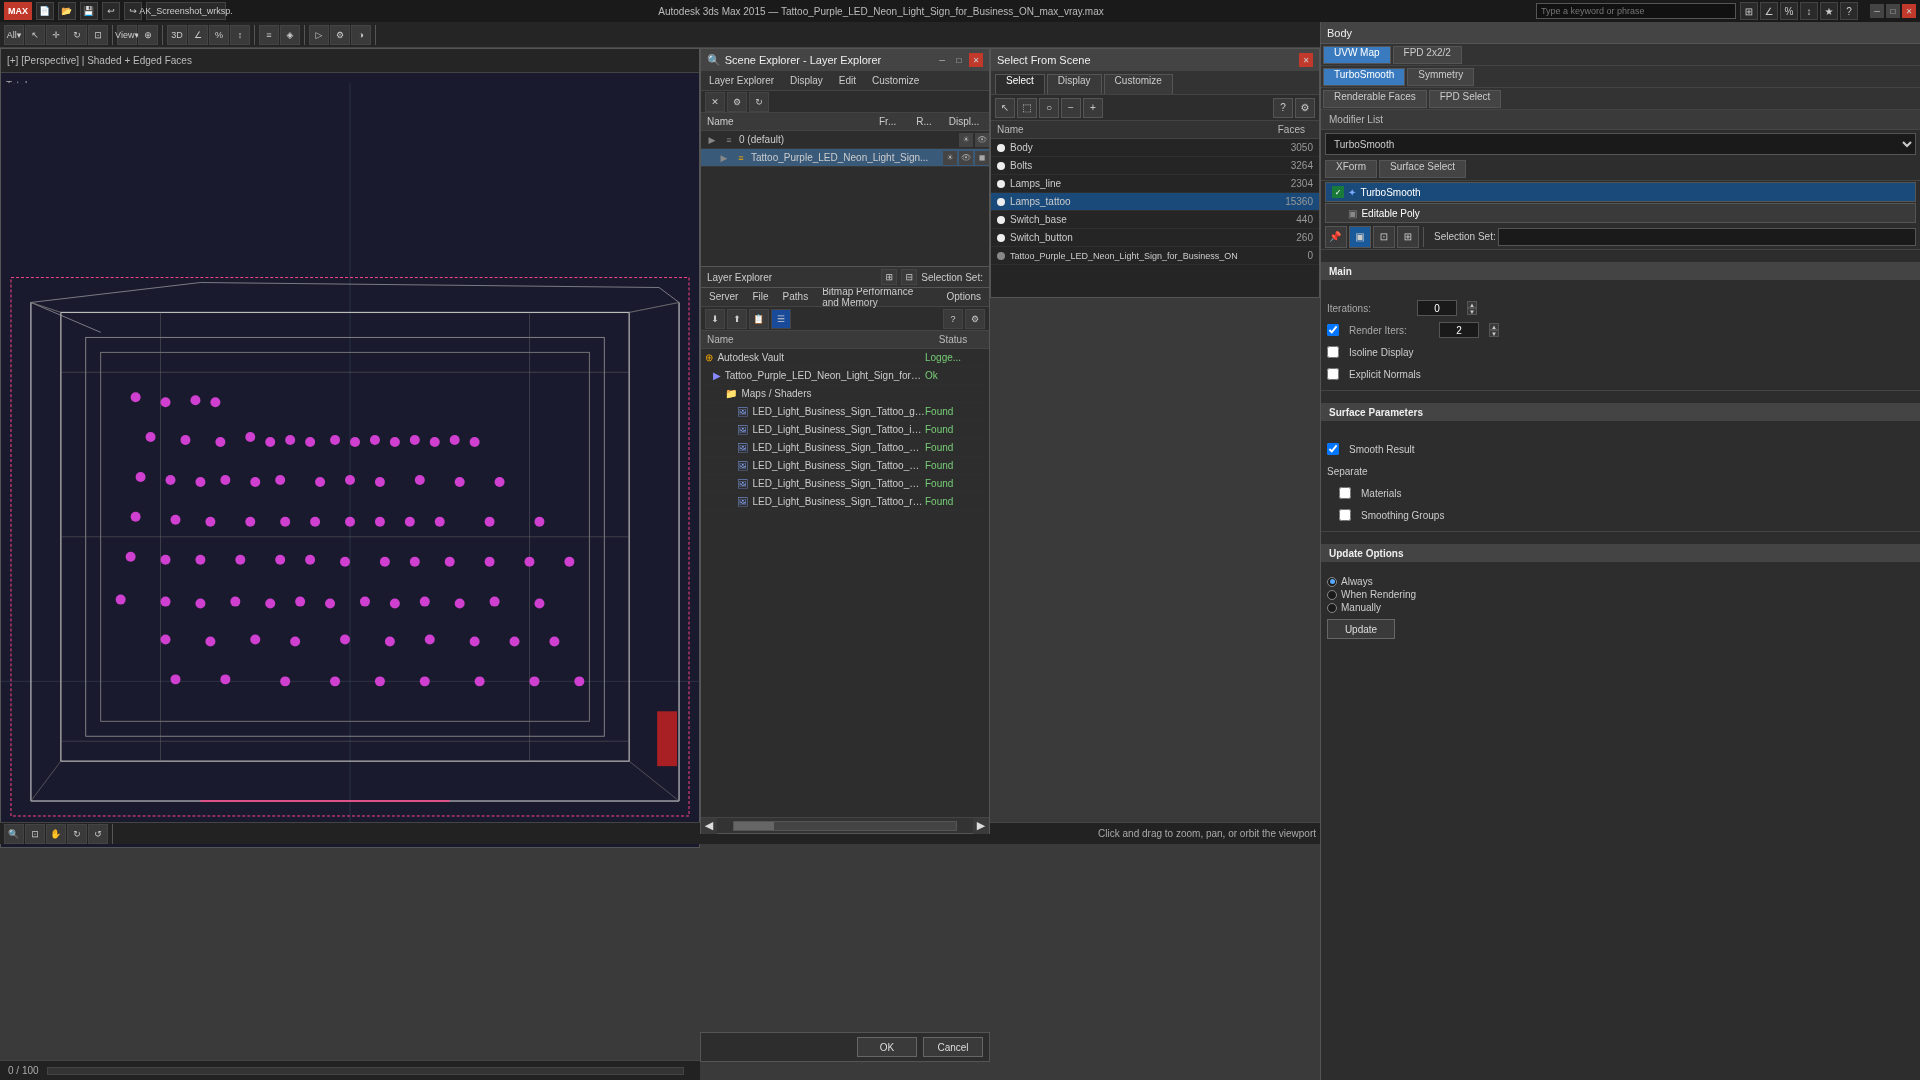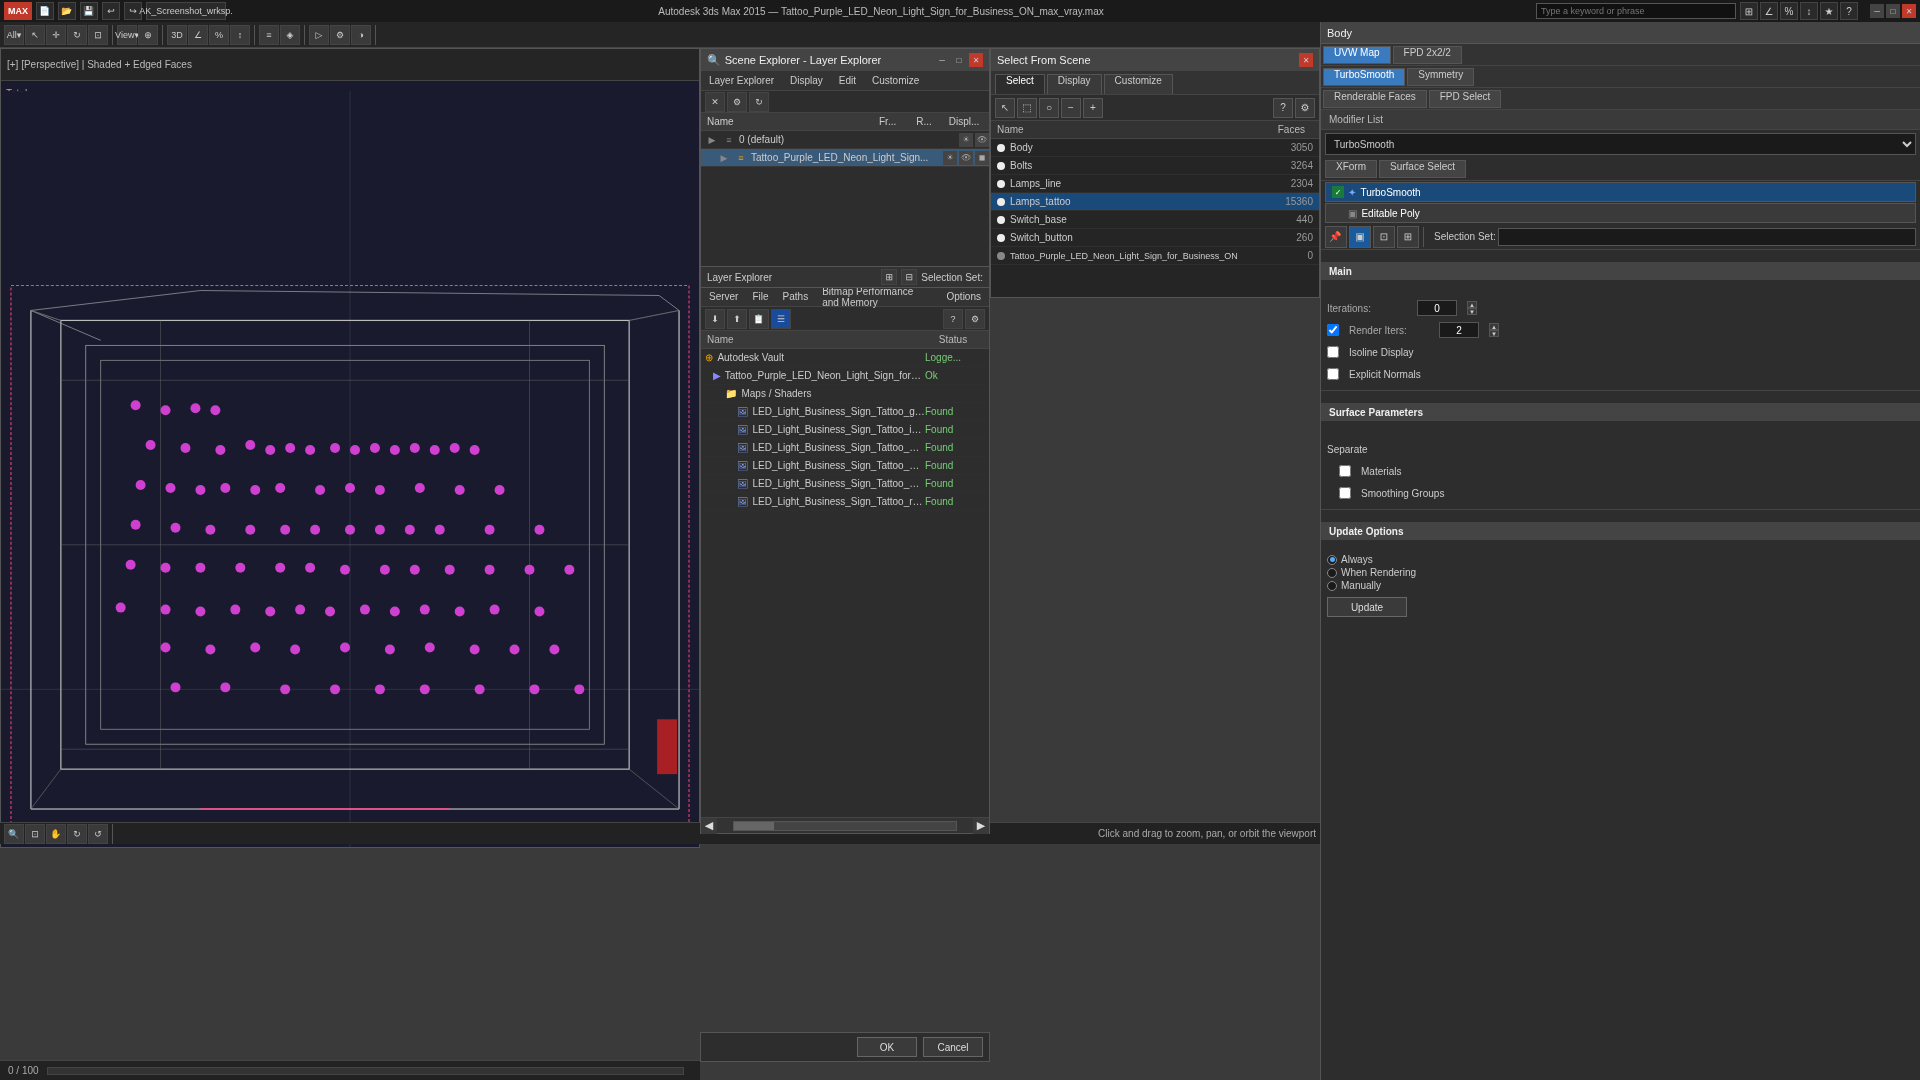--- a/index.html
+++ b/index.html
@@ -98,21 +98,21 @@
       position: absolute;
       top: 22px;
       left: 0;
       width: 700px;
       height: 800px;
       background: #1a1a2e;
       border: 1px solid #555;
       overflow: hidden;
     }
     .viewport-header {
-      height: 32px;
+      height: 24px;
       background: #252525;
       display: flex;
       align-items: center;
       padding: 0 6px;
       font-size: 10px;
       color: #bbb;
       border-bottom: 1px solid #444;
     }
     .viewport-canvas {
       width: 100%;
@@ -701,21 +701,21 @@
       justify-content: center;
     }
     .radio-dot.checked::after {
       content: '';
       width: 5px;
       height: 5px;
       border-radius: 50%;
       background: #5af;
     }
     .update-btn {
-      width: 80px;
+      width: 68px;
       height: 20px;
       background: #3a3a3a;
       border: 1px solid #666;
       color: #ddd;
       font-size: 10px;
       cursor: pointer;
       margin: 4px 6px;
     }
 
     
@@ -1304,20 +1304,24 @@
     </div>
   </div>
   
   
   <div class="section-title">
     <span>Surface Parameters</span>
   </div>
   
   <div class="prop-section">
     <div class="prop-row">
+      <input type="checkbox" class="prop-checkbox" checked="" style="">
+      <span>Smooth Result</span>
+    </div>
+    <div class="prop-row">
       <span>Separate</span>
     </div>
     <div class="prop-row" style="padding-left:12px;">
       <input type="checkbox" class="prop-checkbox" style="">
       <span>Materials</span>
     </div>
     <div class="prop-row" style="padding-left:12px;">
       <input type="checkbox" class="prop-checkbox" style="">
       <span>Smoothing Groups</span>
     </div>

